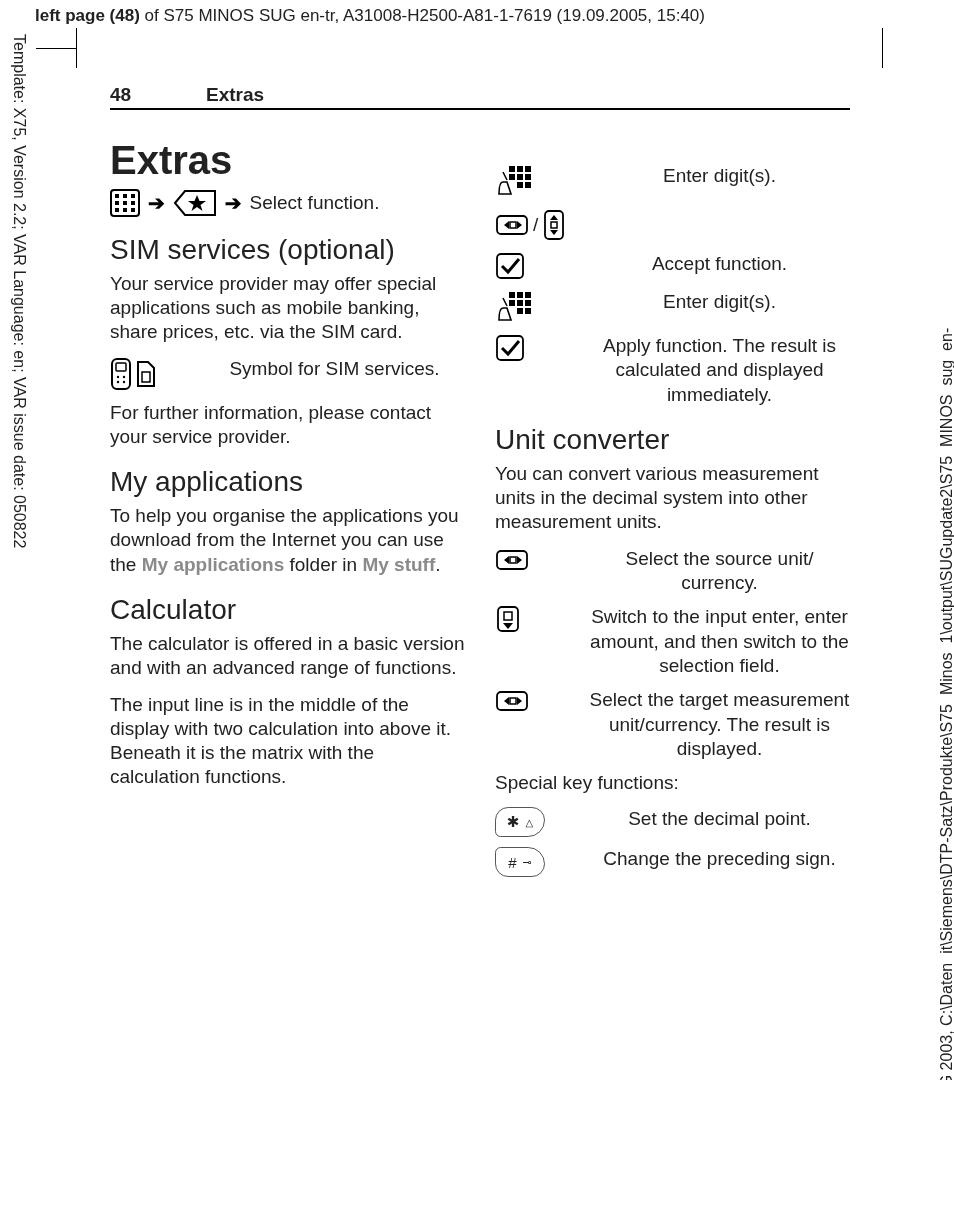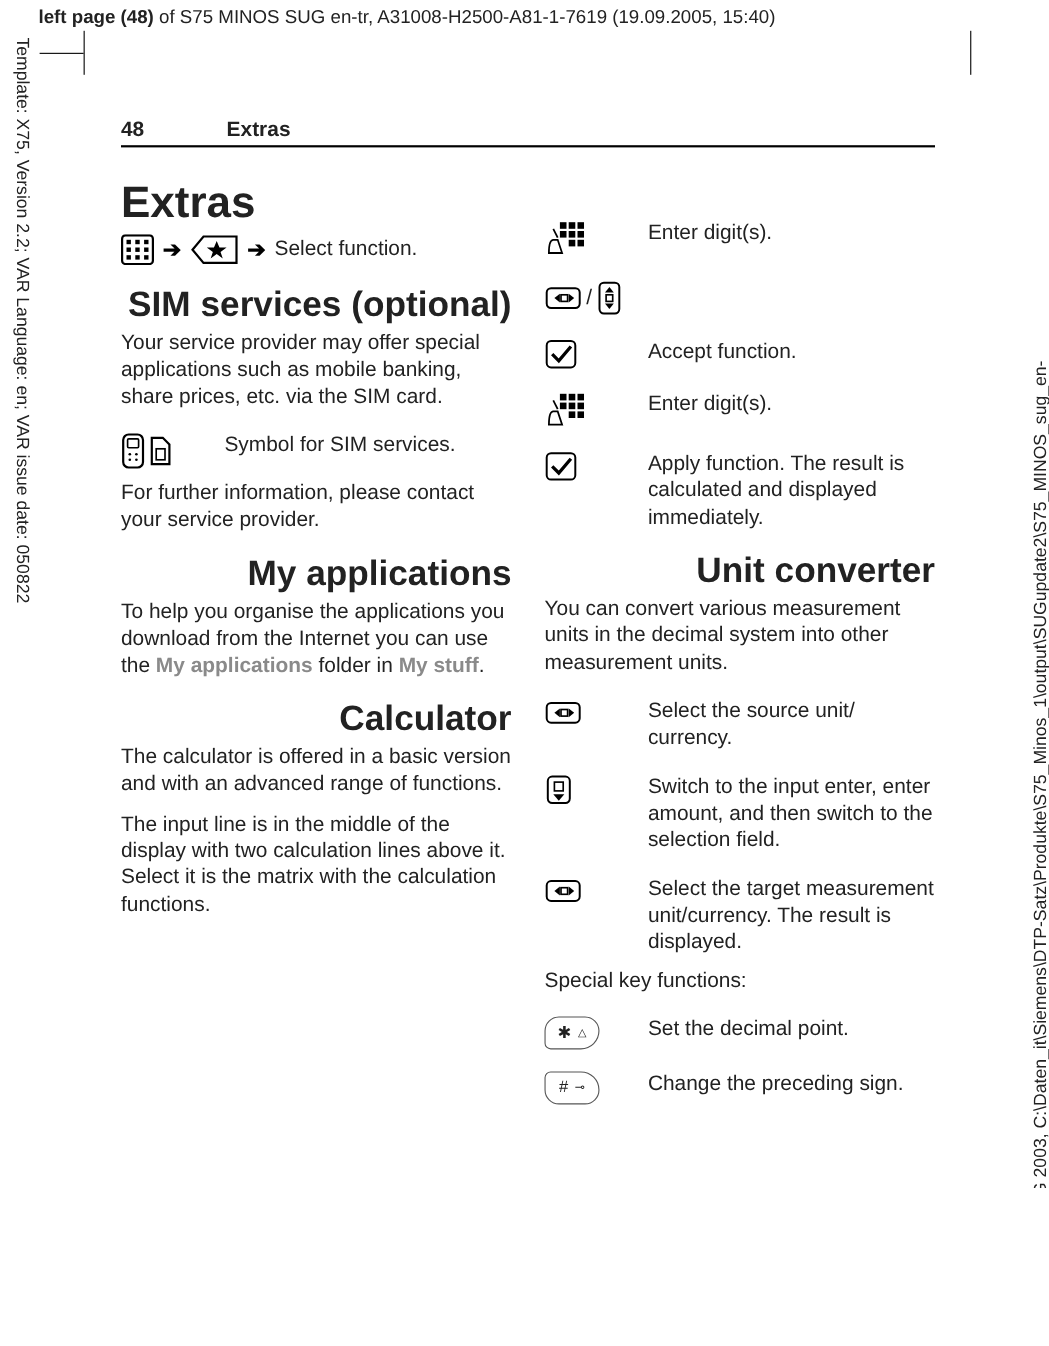--- a/index.html
+++ b/index.html
@@ -40,21 +40,21 @@
     position: absolute;
     background: #000;
   }
   .crop.h { height: 1px; }
   .crop.v { width: 1px; }
 
   
   .content {
     position: absolute;
     left: 110px;
-    top: 108px;
+    top: 84px;
     width: 740px;
   }
 
   
   .runhead {
     display: flex;
     border-bottom: 2px solid #000;
     padding-bottom: 2px;
     font-size: 19px;
     font-weight: bold;
@@ -82,40 +82,40 @@
     font-size: 19px;
     margin-bottom: 14px;
   }
   .navline .arrow {
     font-weight: bold;
     font-size: 20px;
     color: #000;
   }
 
   h2.sec {
-    font-size: 32px;
-    font-weight: bold;
+    font-size: 28px;
+    font-weight: normal;
     margin: 18px 0 6px 0;
     line-height: 1.1;
-    text-align: right;
   }
 
   p.body {
     font-size: 19px;
     line-height: 1.28;
     margin: 0 0 12px 0;
   }
   .grey { color: #8a8a8a; font-weight: 600; }
 
   
   .irow {
     display: flex;
     align-items: flex-start;
     gap: 14px;
-    margin: 20px 0 10px 0;
+    margin: 8px 0 10px 0;
+    text-align: center;
   }
   .irow .icell {
     width: 80px;
     min-width: 80px;
     display: flex;
     align-items: center;
     gap: 4px;
   }
   .irow .dcell {
     font-size: 19px;
@@ -231,21 +231,21 @@
 
         <p class="body">For further information, please contact your service provider.</p>
 
         <h2 class="sec">My applications</h2>
         <p class="body">
           <span>To help you organise the applications you download from the Internet you can use the </span><span class="grey">My applications</span><span> folder in </span><span class="grey">My stuff</span><span>.</span>
         </p>
 
         <h2 class="sec">Calculator</h2>
         <p class="body">The calculator is offered in a basic version and with an advanced range of functions.</p>
-        <p class="body">The input line is in the middle of the display with two calculation lines above it. Select it is the matrix with the calculation functions.</p>
+        <p class="body">The input line is in the middle of the display with two calculation into above it. Beneath it is the matrix with the calculation functions.</p>
 
       </div>
 
       <div class="col">
 
         <div style="height:28px"></div>
 
         <div class="irow">
           <div class="icell">
             <span class="ic">

